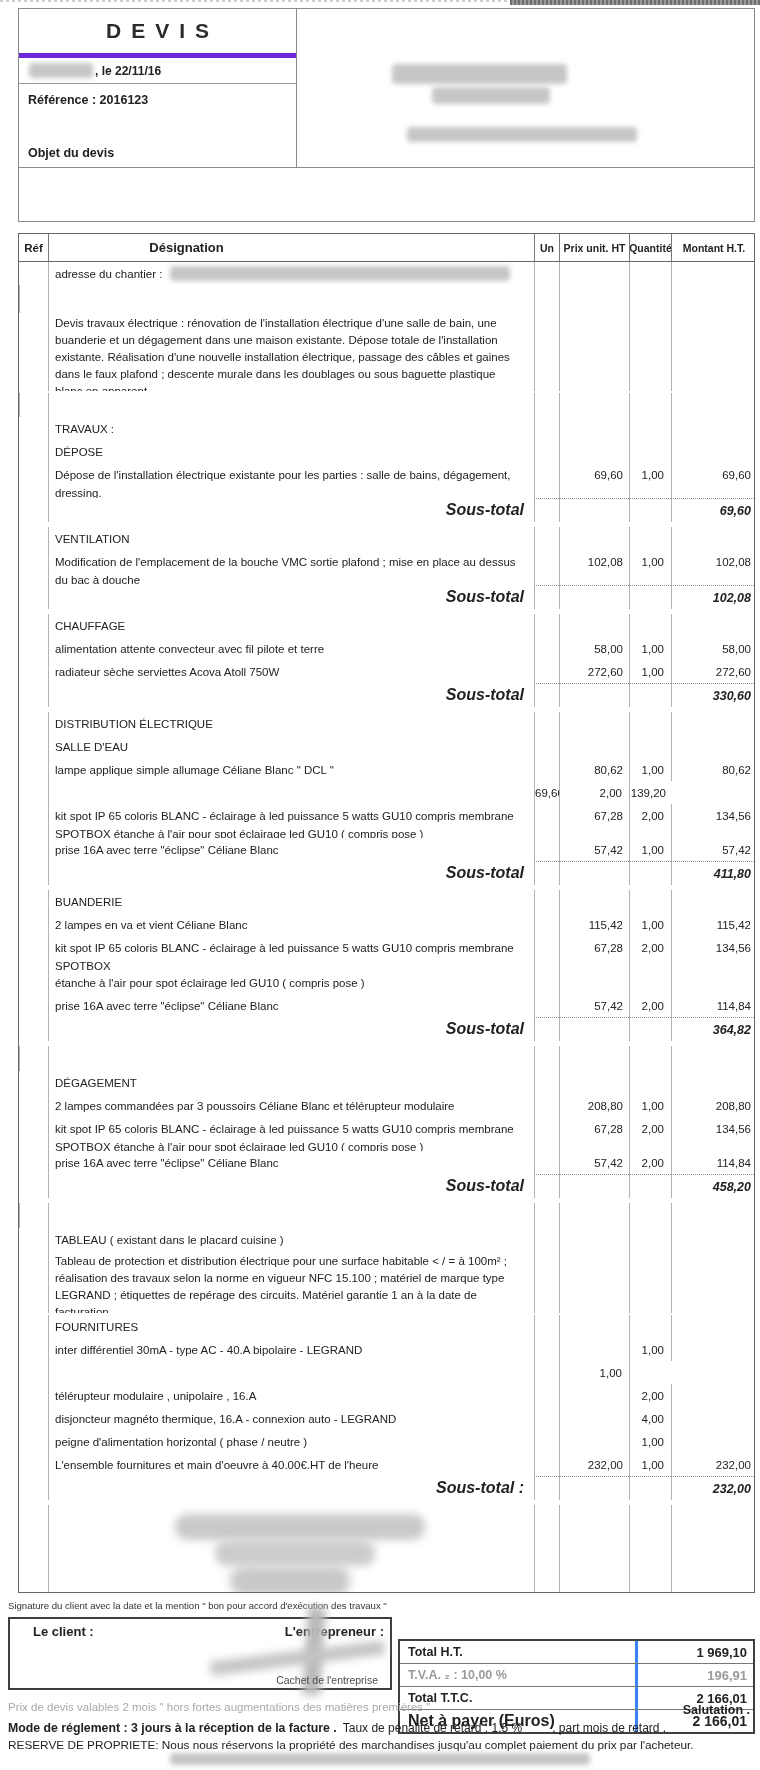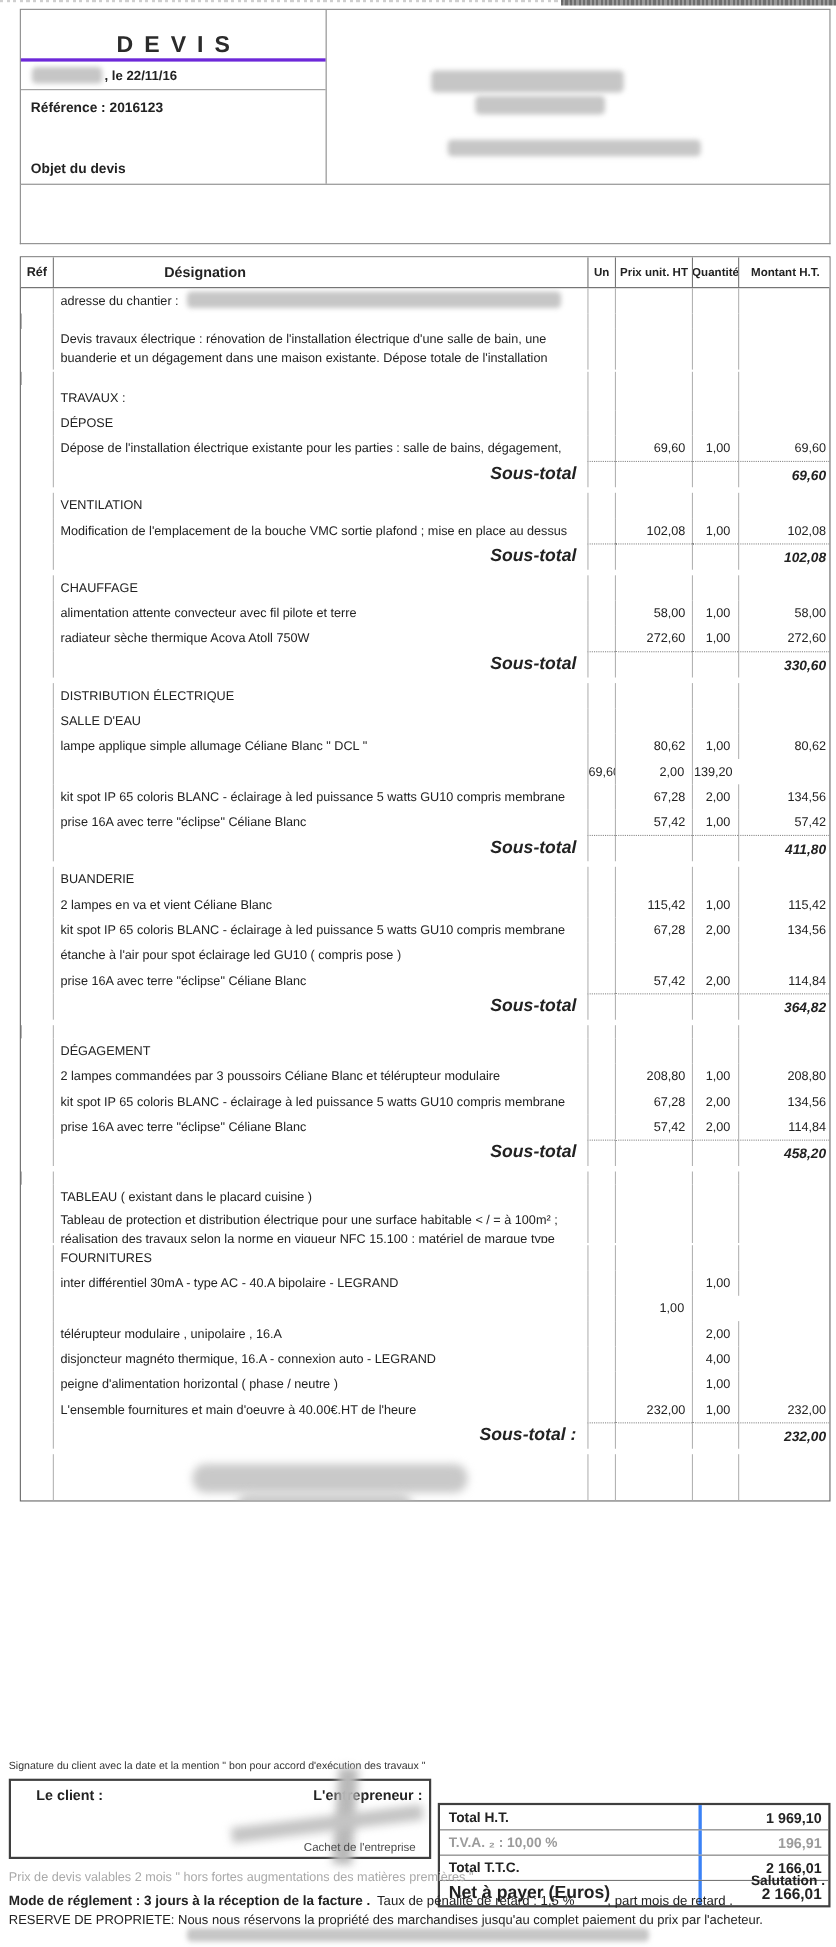--- a/index.html
+++ b/index.html
@@ -13,37 +13,37 @@
   .artifact-topright{position:absolute;top:0;right:0;width:250px;height:5px;
     background:repeating-linear-gradient(90deg,#555 0 2px,#888 2px 4px);opacity:.85;}
 
   
   .redact{background:#c6c6c6;filter:blur(2.5px);border-radius:4px;display:inline-block;}
 
   
   .header{position:absolute;left:18px;top:8px;width:737px;height:160px;display:flex;
           border:1px solid #8a8a8a;box-sizing:border-box;}
   .header-left{width:278px;border-right:1px solid #8a8a8a;box-sizing:border-box;display:flex;flex-direction:column;}
-  .cell-title{height:44px;border-bottom:3px solid #6d28d9;display:flex;align-items:flex-end;justify-content:center;}
+  .cell-title{height:44px;border-bottom:5px solid #6d28d9;display:flex;align-items:center;justify-content:center;}
   .devis-title{font-size:21px;font-weight:bold;letter-spacing:10px;color:#2b2b2b;padding-left:10px;}
   .cell-date{height:25px;border-bottom:1px solid #9a9a9a;display:flex;align-items:center;padding-left:10px;}
   .redact-city{width:64px;height:15px;margin-right:2px;}
   .date-text{font-size:12px;font-weight:bold;white-space:pre;}
   .cell-ref{flex:1;position:relative;}
   .ref-line{position:absolute;left:9px;top:9px;font-size:12.5px;font-weight:bold;}
   .objet-label{position:absolute;left:9px;bottom:7px;font-size:12.5px;font-weight:bold;}
   .header-right{flex:1;position:relative;}
   .blob-a{position:absolute;left:95px;top:55px;width:175px;height:20px;}
   .blob-b{position:absolute;left:135px;top:78px;width:118px;height:17px;}
   .blob-c{position:absolute;left:110px;top:118px;width:230px;height:15px;}
   .objet-box{position:absolute;left:18px;top:168px;width:737px;height:54px;
              border:1px solid #8a8a8a;border-top:none;box-sizing:border-box;}
 
   
-  .quote-table{position:absolute;left:18px;top:233px;width:737px;height:1132px;
+  .quote-table{position:absolute;left:18px;top:233px;width:737px;height:1360px;
                border:1px solid #666;box-sizing:border-box;display:flex;flex-direction:column;}
   .thead{display:grid;grid-template-columns:29px 486px 25px 70px 42px 85px;height:27px;
          border-bottom:1px solid #666;background:#fff;}
   .th{font-weight:bold;display:flex;align-items:center;justify-content:center;
       border-left:1px solid #777;box-sizing:border-box;font-size:10.5px;overflow:hidden;white-space:nowrap;}
   .th:first-child{border-left:none;font-size:11.5px;}
   .th-des{font-size:13px;justify-content:center;padding-right:210px;text-align:center;}
   .tbody{flex:1;overflow:hidden;display:flex;flex-direction:column;}
 
   .trow{display:grid;grid-template-columns:29px 486px 25px 70px 42px 85px;min-height:23px;}
@@ -249,21 +249,21 @@
         <div class="trow row-item">
           <div class="c c-ref"></div>
           <div class="c c-des">alimentation attente convecteur avec fil pilote et terre</div>
           <div class="c c-un"></div>
           <div class="c c-pu num">58,00</div>
           <div class="c c-qty num">1,00</div>
           <div class="c c-amt num">58,00</div>
         </div>
         <div class="trow row-item">
           <div class="c c-ref"></div>
-          <div class="c c-des">radiateur sèche thermique Acova Atoll 750W</div>
+          <div class="c c-des">radiateur sèche serviettes Acova Atoll 750W</div>
           <div class="c c-un"></div>
           <div class="c c-pu num">272,60</div>
           <div class="c c-qty num">1,00</div>
           <div class="c c-amt num">272,60</div>
         </div>
         <div class="trow row-subtotal">
           <div class="c c-ref"></div>
           <div class="c c-des">
             <div class="subtotal-label">Sous-total</div>
           </div>

